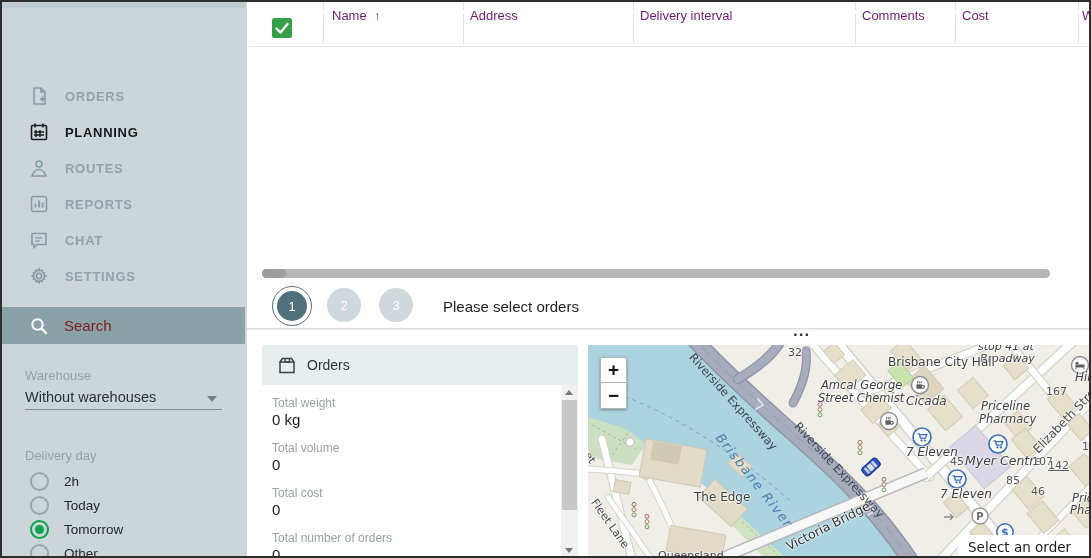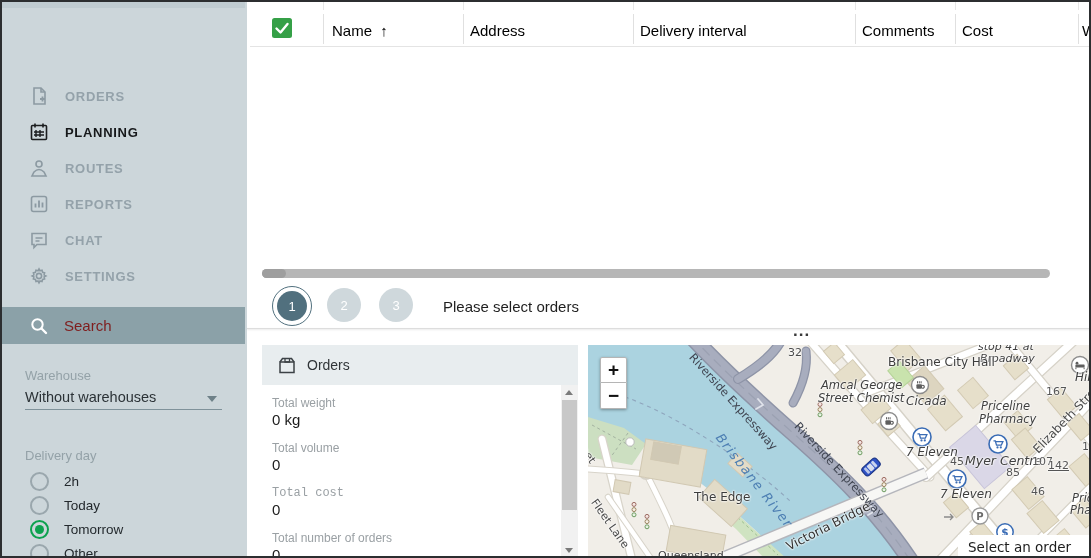--- a/index.html
+++ b/index.html
@@ -30,21 +30,21 @@
   .radio-row{position:absolute;left:0;width:247px;height:24px;display:flex;align-items:center;cursor:pointer;}
   .radio{position:absolute;left:30px;width:15px;height:15px;border:2px solid #9aa7ad;border-radius:50%;background:transparent;}
   .radio-row.sel .radio{border-color:#0ca24e;}
   .radio-row.sel .radio::after{content:"";position:absolute;left:3px;top:3px;width:9px;height:9px;border-radius:50%;background:#0ca24e;}
   .radio-label{position:absolute;left:64px;font-size:13.5px;color:#23292d;}
 
   
   .tick{position:absolute;top:2px;width:1px;height:8px;background:#e6e6e6;}
   .colsep{position:absolute;top:14px;width:1px;height:30px;background:#e0e0e0;}
   .chk{position:absolute;left:272px;top:18px;width:20px;height:20px;background:#35a047;border-radius:2.5px;cursor:pointer;}
-  .colhead{position:absolute;top:22px;font-size:15px;color:#000000;cursor:pointer;white-space:nowrap;}
+  .colhead{position:absolute;top:8px;font-size:13px;color:#701a75;cursor:pointer;white-space:nowrap;}
   .hdr-border{position:absolute;left:250px;top:46px;width:841px;height:1px;background:#e4e4e4;}
 
   
   .hscroll{position:absolute;left:262px;top:269px;width:788px;height:9px;border-radius:5px;background:#b6b6b6;cursor:pointer;}
   .hscroll .cap{position:absolute;left:0;top:0;width:24px;height:9px;border-radius:5px;background:#9e9e9e;}
   .step-outer{position:absolute;width:38px;height:38px;border:1px solid #51707e;border-radius:50%;background:#fff;display:flex;align-items:center;justify-content:center;cursor:pointer;}
   .step-inner{width:30px;height:30px;border-radius:50%;background:#51707e;color:#fff;font-size:13px;display:flex;align-items:center;justify-content:center;}
   .step-plain{position:absolute;width:34px;height:34px;border-radius:50%;background:#cfd8dc;color:#fff;font-size:13px;display:flex;align-items:center;justify-content:center;cursor:pointer;}
   .step-msg{position:absolute;left:443px;top:298px;font-size:15px;color:#1f1f1f;}
   .panel-bottom{position:absolute;left:247px;top:328px;width:844px;height:1px;background:#ddd;box-shadow:0 1px 2px rgba(0,0,0,.12);}
@@ -229,21 +229,21 @@
         <rect x="2" y="5" width="14" height="10.5" fill="none" stroke="#3c4246" stroke-width="1.5"></rect>
         <path d="M2,5 l2.5,-3.5 h9 L16,5" fill="none" stroke="#3c4246" stroke-width="1.5"></path>
         <path d="M7,1.5 v3.5 h4.5 v-3.5" fill="none" stroke="#3c4246" stroke-width="1.3"></path>
       </svg>
       <span class="otitle">Orders</span>
     </div>
     <div class="ofield-l" style="top:51px;">Total weight</div>
     <div class="ofield-v" style="top:66px;">0 kg</div>
     <div class="ofield-l" style="top:96px;">Total volume</div>
     <div class="ofield-v" style="top:111px;">0</div>
-    <div class="ofield-l" style="top:141px;font-family:Liberation Mono, monospace;">Total cost</div>
+    <div class="ofield-l" style="top:141px;">Total cost</div>
     <div class="ofield-v" style="top:156px;">0</div>
     <div class="ofield-l" style="top:186px;">Total number of orders</div>
     <div class="ofield-v" style="top:201px;">0</div>
     <div class="vscroll">
       <div class="varrow up"></div>
       <div class="vthumb"></div>
       <div class="varrow dn"></div>
     </div>
   </div>
 
@@ -407,21 +407,21 @@
     <div class="mlbl it" style="left:391px;top:68px;font-size:11.5px;">Pharmacy</div>
     <div class="mlbl" style="left:458px;top:41px;color:#555;">167</div>
     <div class="mlbl it" style="left:487px;top:26px;font-size:12px;">Hilt</div>
     <div class="mlbl" style="left:443px;top:102px;font-size:12px;color:#4a4a4a;transform:rotate(-46deg);transform-origin:left top;">Elizabeth Stre</div>
     <div class="mlbl it" style="left:318px;top:101px;font-size:12px;">7 Eleven</div>
     <div class="mlbl" style="left:362px;top:111px;color:#555;">45</div>
     <div class="mlbl it" style="left:377px;top:109px;font-size:12.5px;">Myer Centre</div>
     <div class="mlbl" style="left:444px;top:111px;color:#555;">107</div>
     <div class="mlbl" style="left:460px;top:115px;color:#555;text-decoration:underline;">142</div>
     <div class="mlbl it" style="left:352px;top:143px;font-size:12px;">7 Eleven</div>
-    <div class="mlbl" style="left:418px;top:122px;color:#555;">85</div>
+    <div class="mlbl" style="left:418px;top:130px;color:#555;">85</div>
     <div class="mlbl" style="left:443px;top:141px;color:#555;">46</div>
     <div class="mlbl" style="left:494px;top:96px;color:#555;">12</div>
     <div class="mlbl it" style="left:484px;top:147px;font-size:11.5px;">Pric</div>
     <div class="mlbl it" style="left:482px;top:159px;font-size:11.5px;">Phar</div>
     <div class="mlbl" style="left:106px;top:146px;font-size:12px;">The Edge</div>
     <div class="mlbl" style="left:10px;top:152px;transform:rotate(55deg);transform-origin:left top;color:#4a4a4a;">Fleet Lane</div>
     <div class="mlbl" style="left:-3px;top:96px;transform:rotate(55deg);transform-origin:left top;color:#4a4a4a;">reet</div>
     <div class="mlbl it" style="left:136px;top:86px;transform:rotate(52deg);transform-origin:left top;color:#4d7fb3;font-size:13px;letter-spacing:1.5px;text-shadow:none;">Brisbane River</div>
     <div class="mlbl" style="left:108px;top:6px;transform:rotate(48deg);transform-origin:left top;font-size:11.5px;color:#3f4450;text-shadow:none;">Riverside Expressway</div>
     <div class="mlbl" style="left:213px;top:75px;transform:rotate(47deg);transform-origin:left top;font-size:11.5px;color:#3f4450;text-shadow:none;">Riverside Expressway</div>

